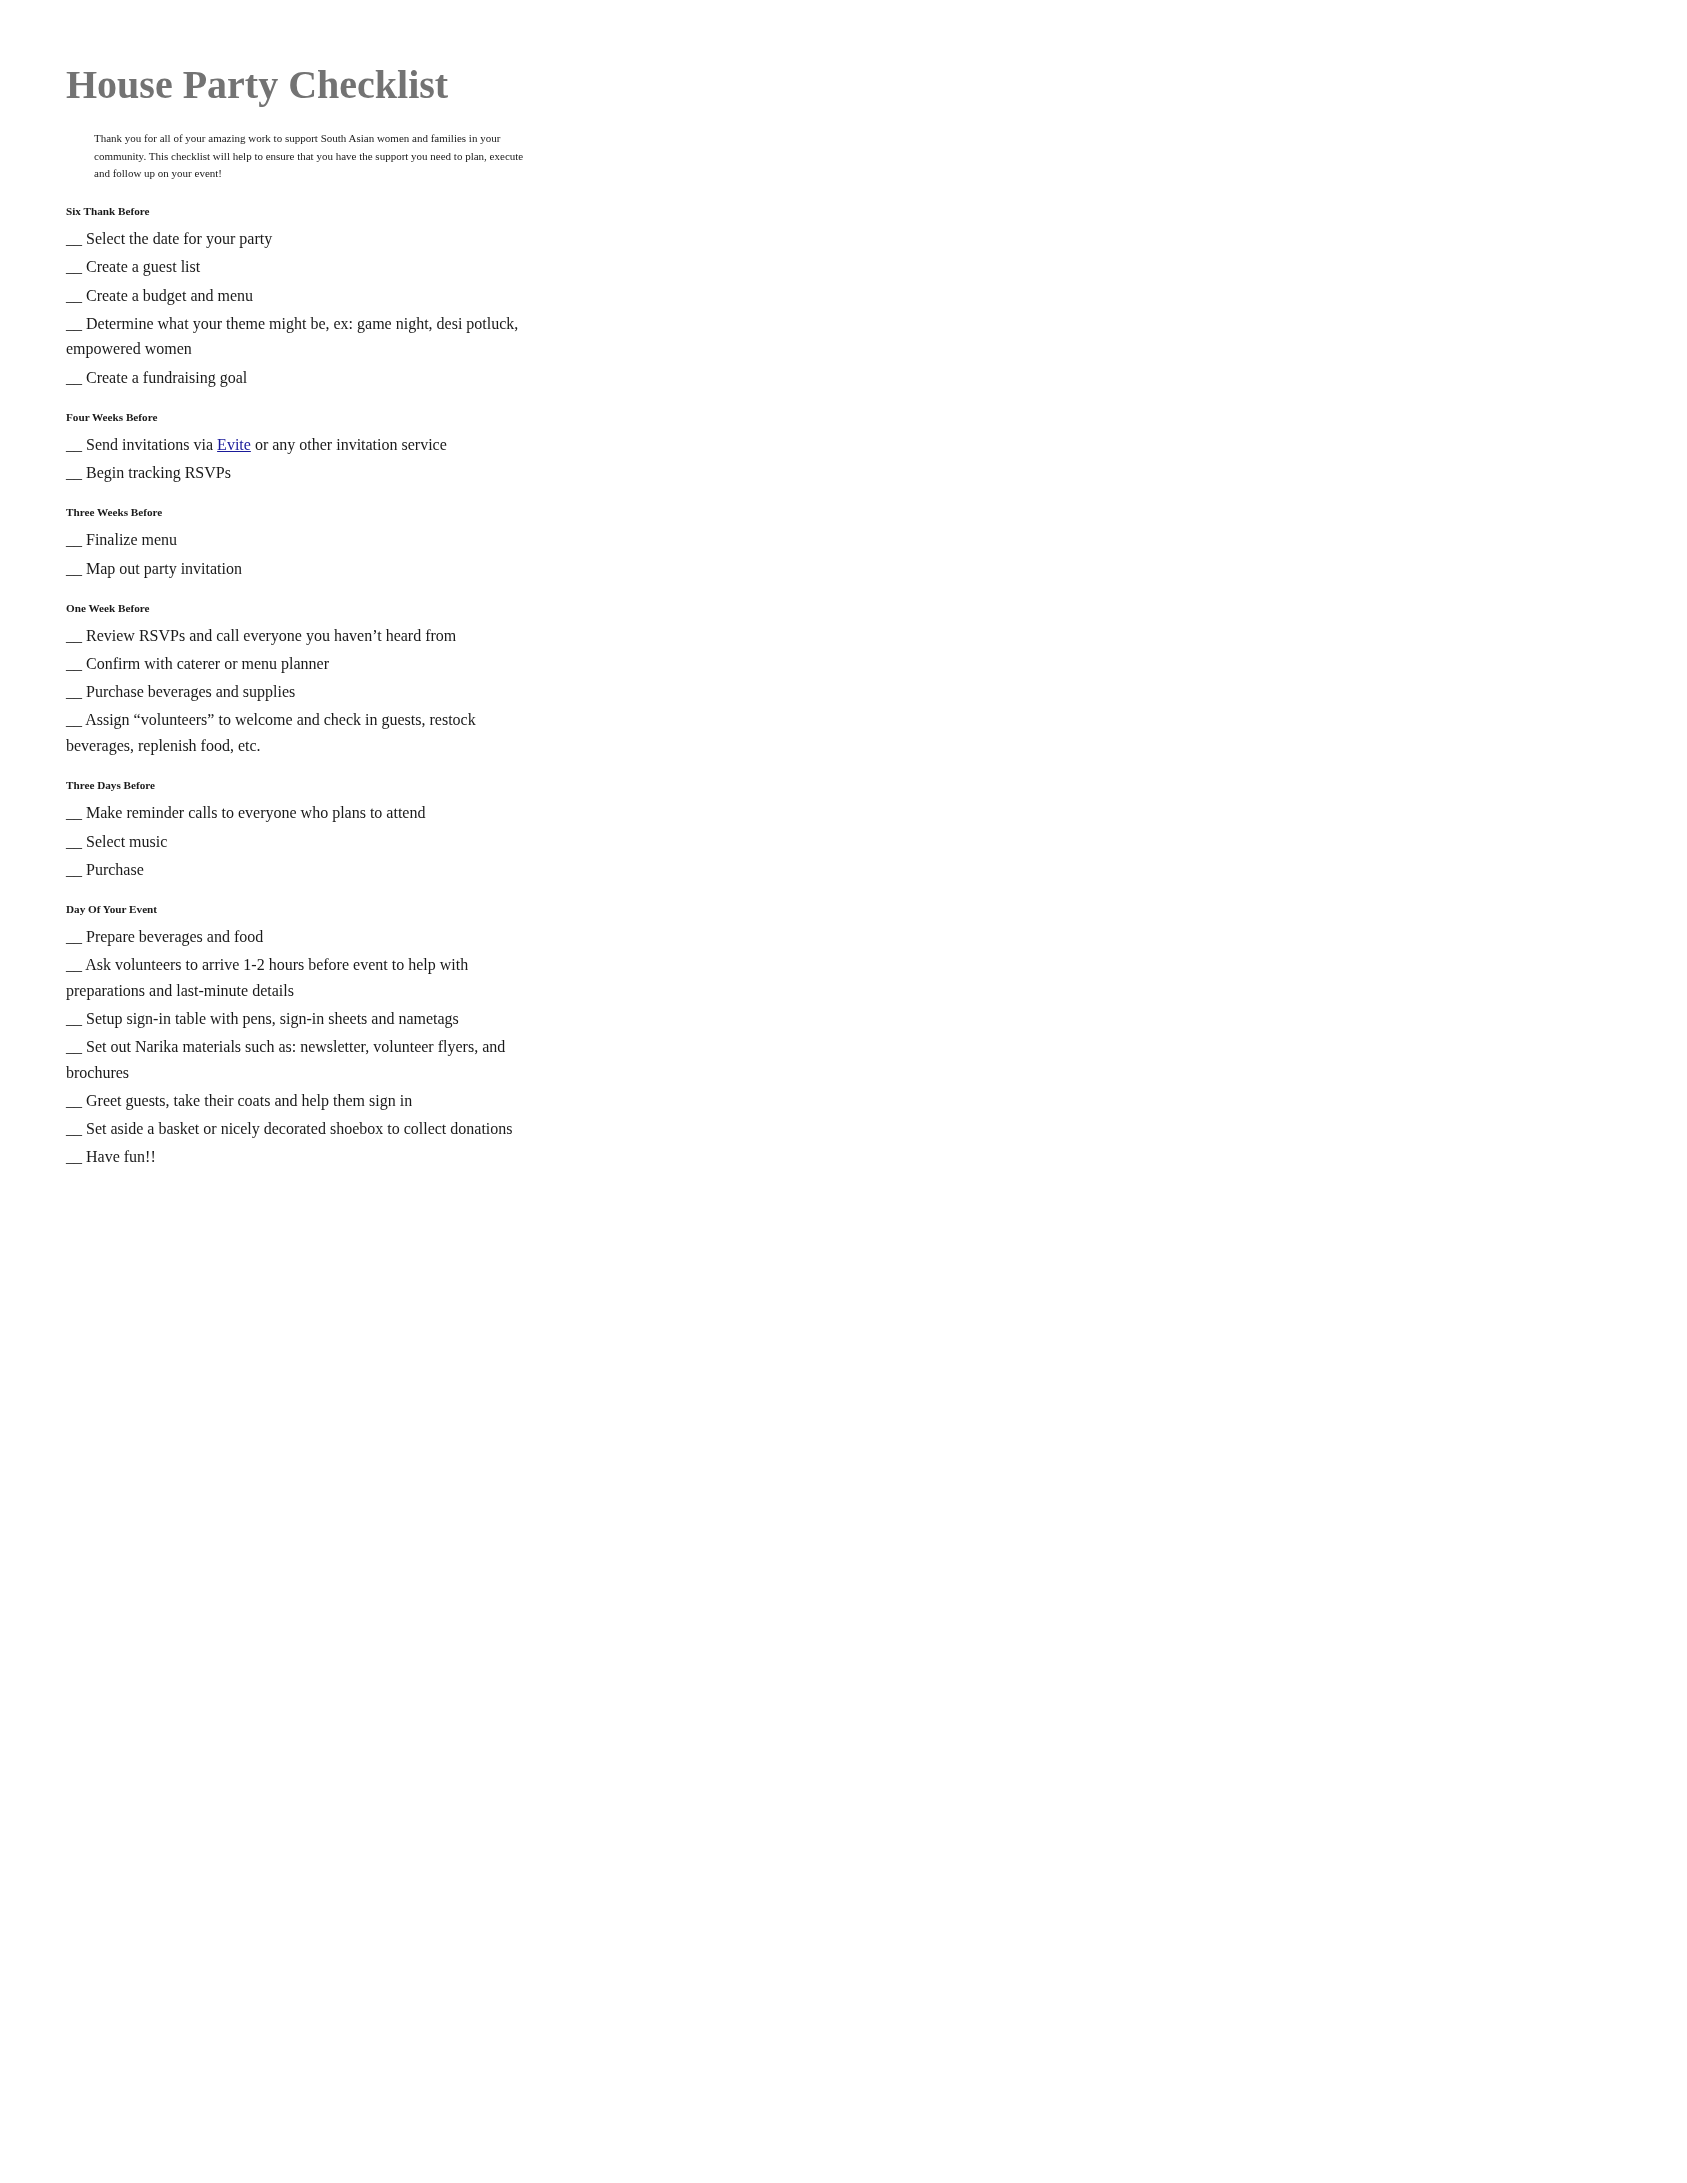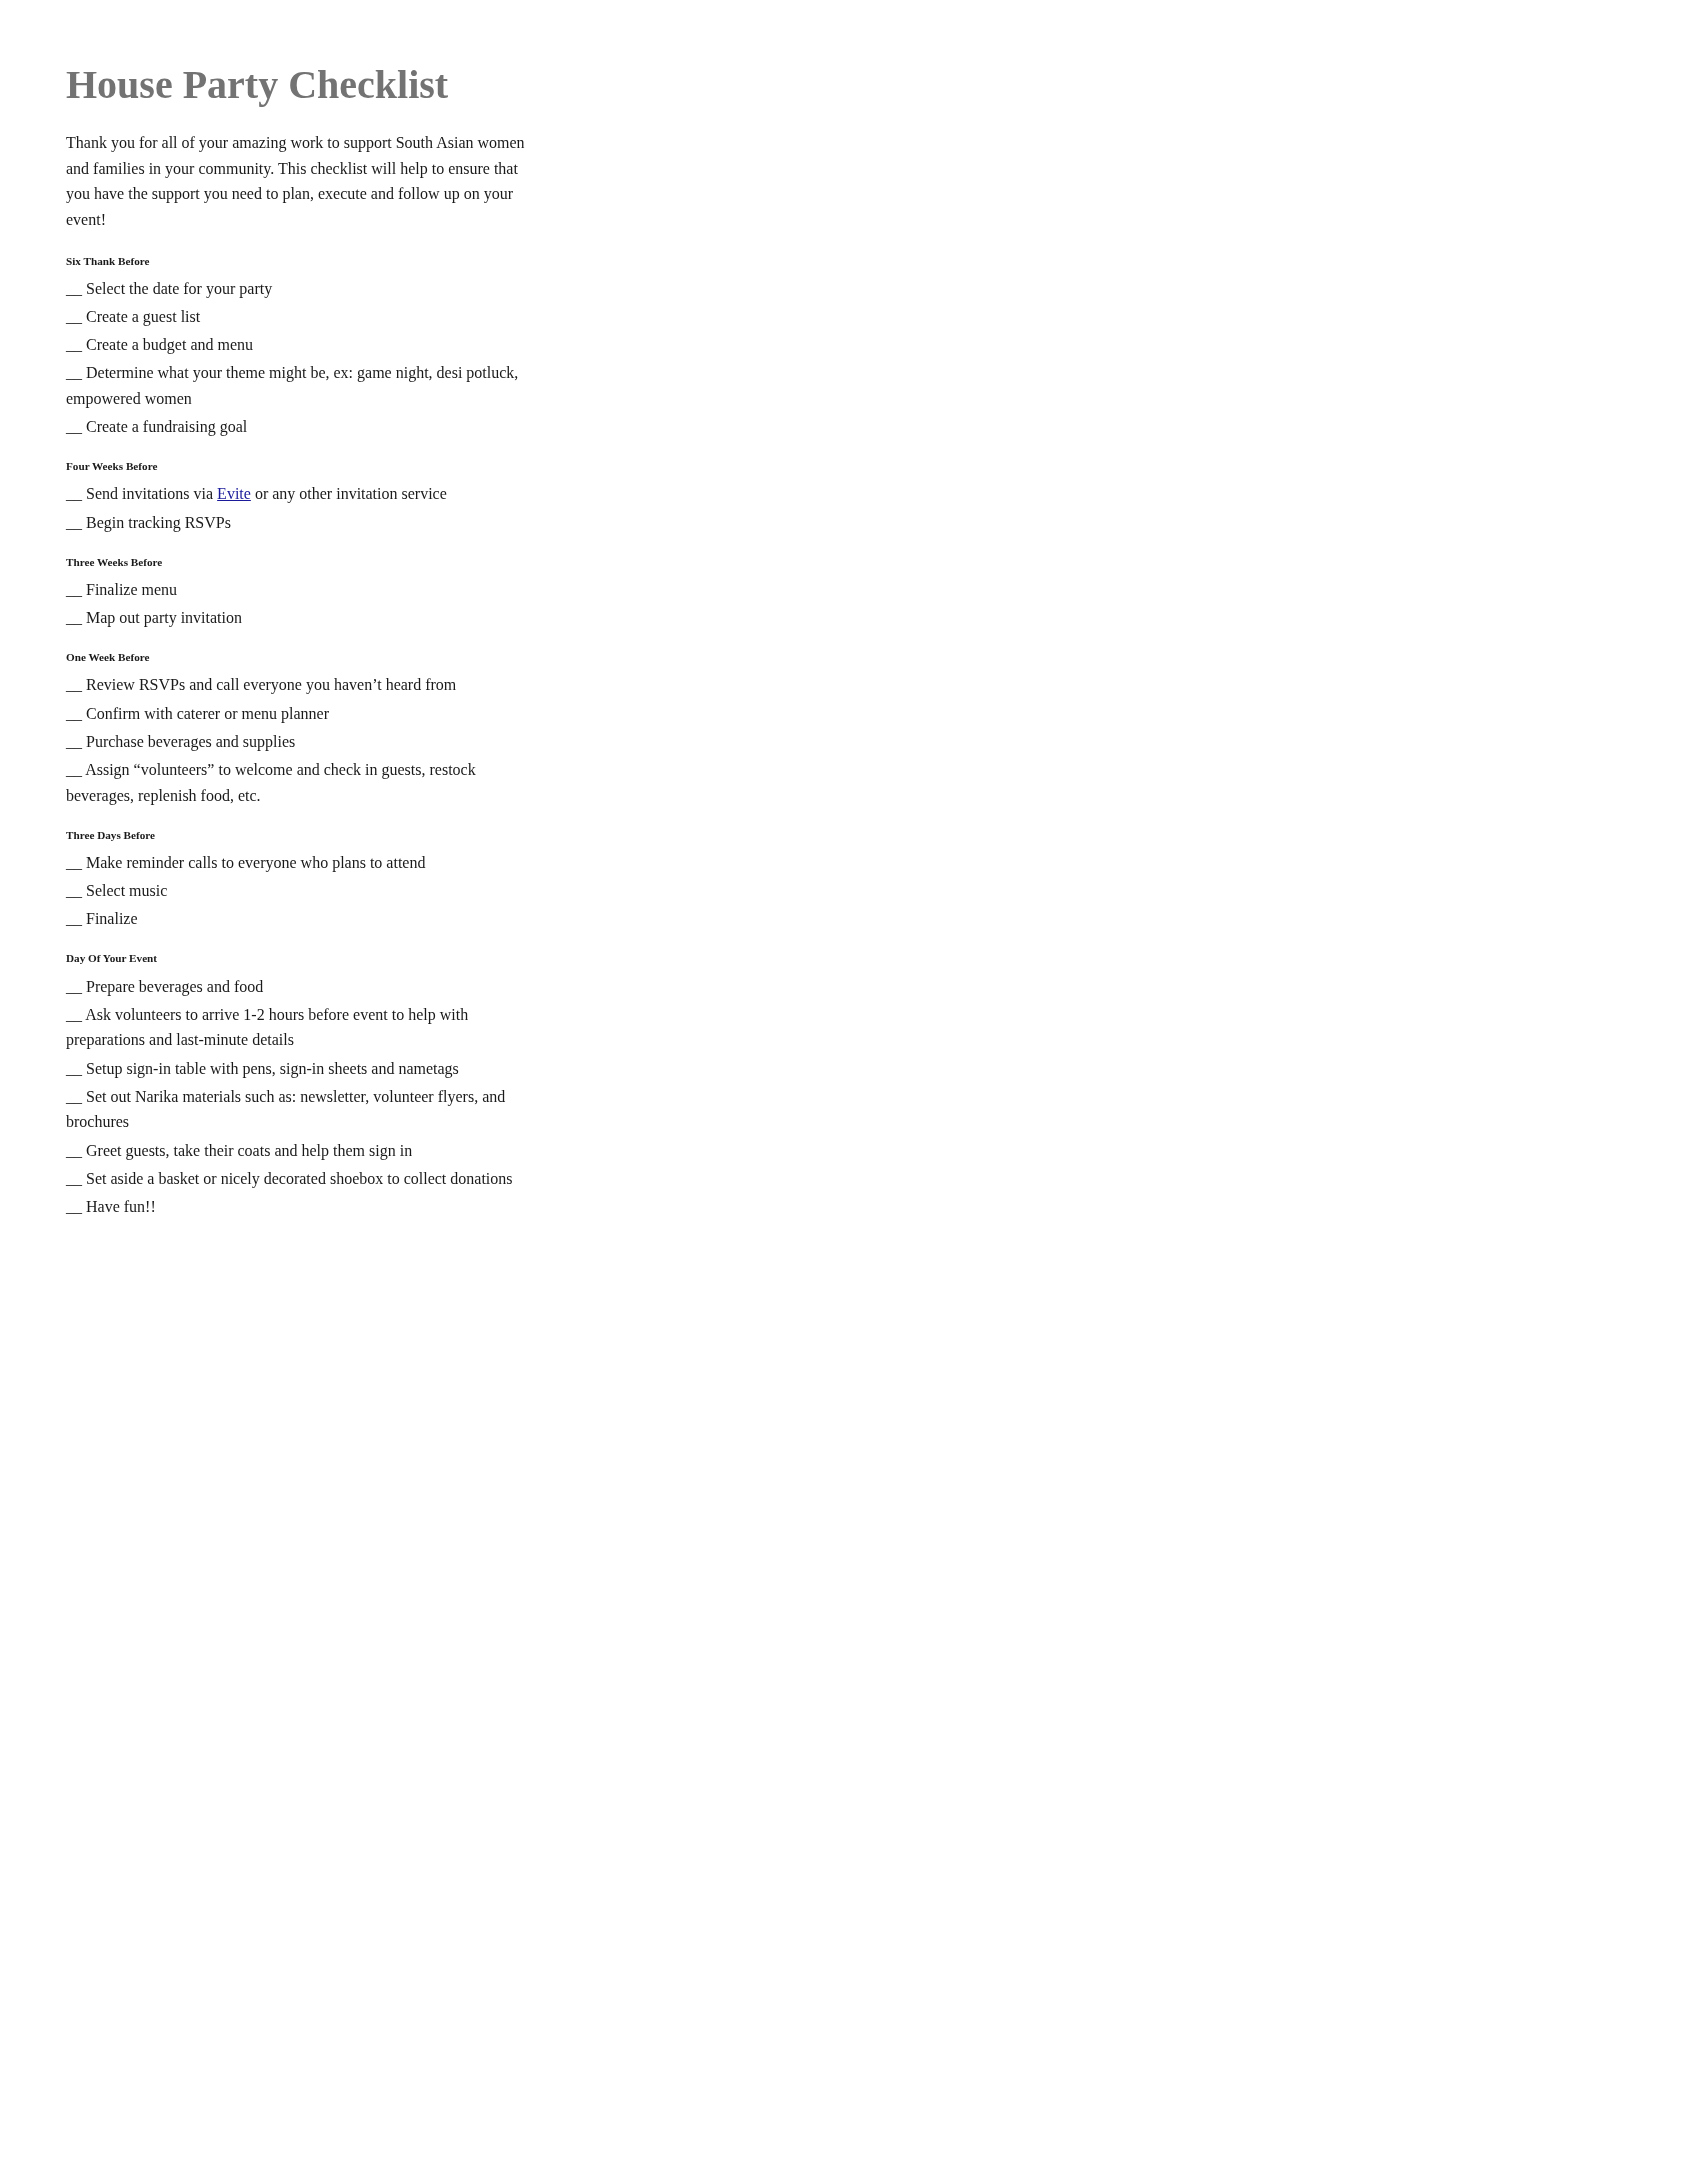--- a/index.html
+++ b/index.html
@@ -19,24 +19,25 @@
 
     .page-title {
       font-size: 40px;
       font-weight: bold;
       color: #737373;
       margin-bottom: 13.2px;
       font-family: Georgia, serif;
     }
 
     .intro-text {
-      font-size: 16px;
+      font-size: 11px;
       color: #1a1a1a;
       margin-bottom: 20px;
       line-height: 1.6;
+      margin-left: 28px;
     }
 
     .section {
       margin-bottom: 18.5px;
     }
 
     .section-heading {
       font-size: 11.2px;
       font-weight: bold;
       color: #1a1a1a;
@@ -92,21 +93,21 @@
   <div class="checklist-item">Review RSVPs and call everyone you haven’t heard from</div>
   <div class="checklist-item">Confirm with caterer or menu planner</div>
   <div class="checklist-item">Purchase beverages and supplies</div>
   <div class="checklist-item">Assign “volunteers” to welcome and check in guests, restock beverages, replenish food, etc.</div>
 </div>
 
 <div class="section">
   <div class="section-heading">Three Days Before</div>
   <div class="checklist-item">Make reminder calls to everyone who plans to attend</div>
   <div class="checklist-item">Select music</div>
-  <div class="checklist-item">Finalize</div>
+  <div class="checklist-item">Purchase</div>
 </div>
 
 <div class="section">
   <div class="section-heading">Day Of Your Event</div>
   <div class="checklist-item">Prepare beverages and food</div>
   <div class="checklist-item">Ask volunteers to arrive 1-2 hours before event to help with preparations and last-minute details</div>
   <div class="checklist-item">Setup sign-in table with pens, sign-in sheets and nametags</div>
   <div class="checklist-item">Set out Narika materials such as: newsletter, volunteer flyers, and brochures</div>
   <div class="checklist-item">Greet guests, take their coats and help them sign in</div>
   <div class="checklist-item">Set aside a basket or nicely decorated shoebox to collect donations</div>

